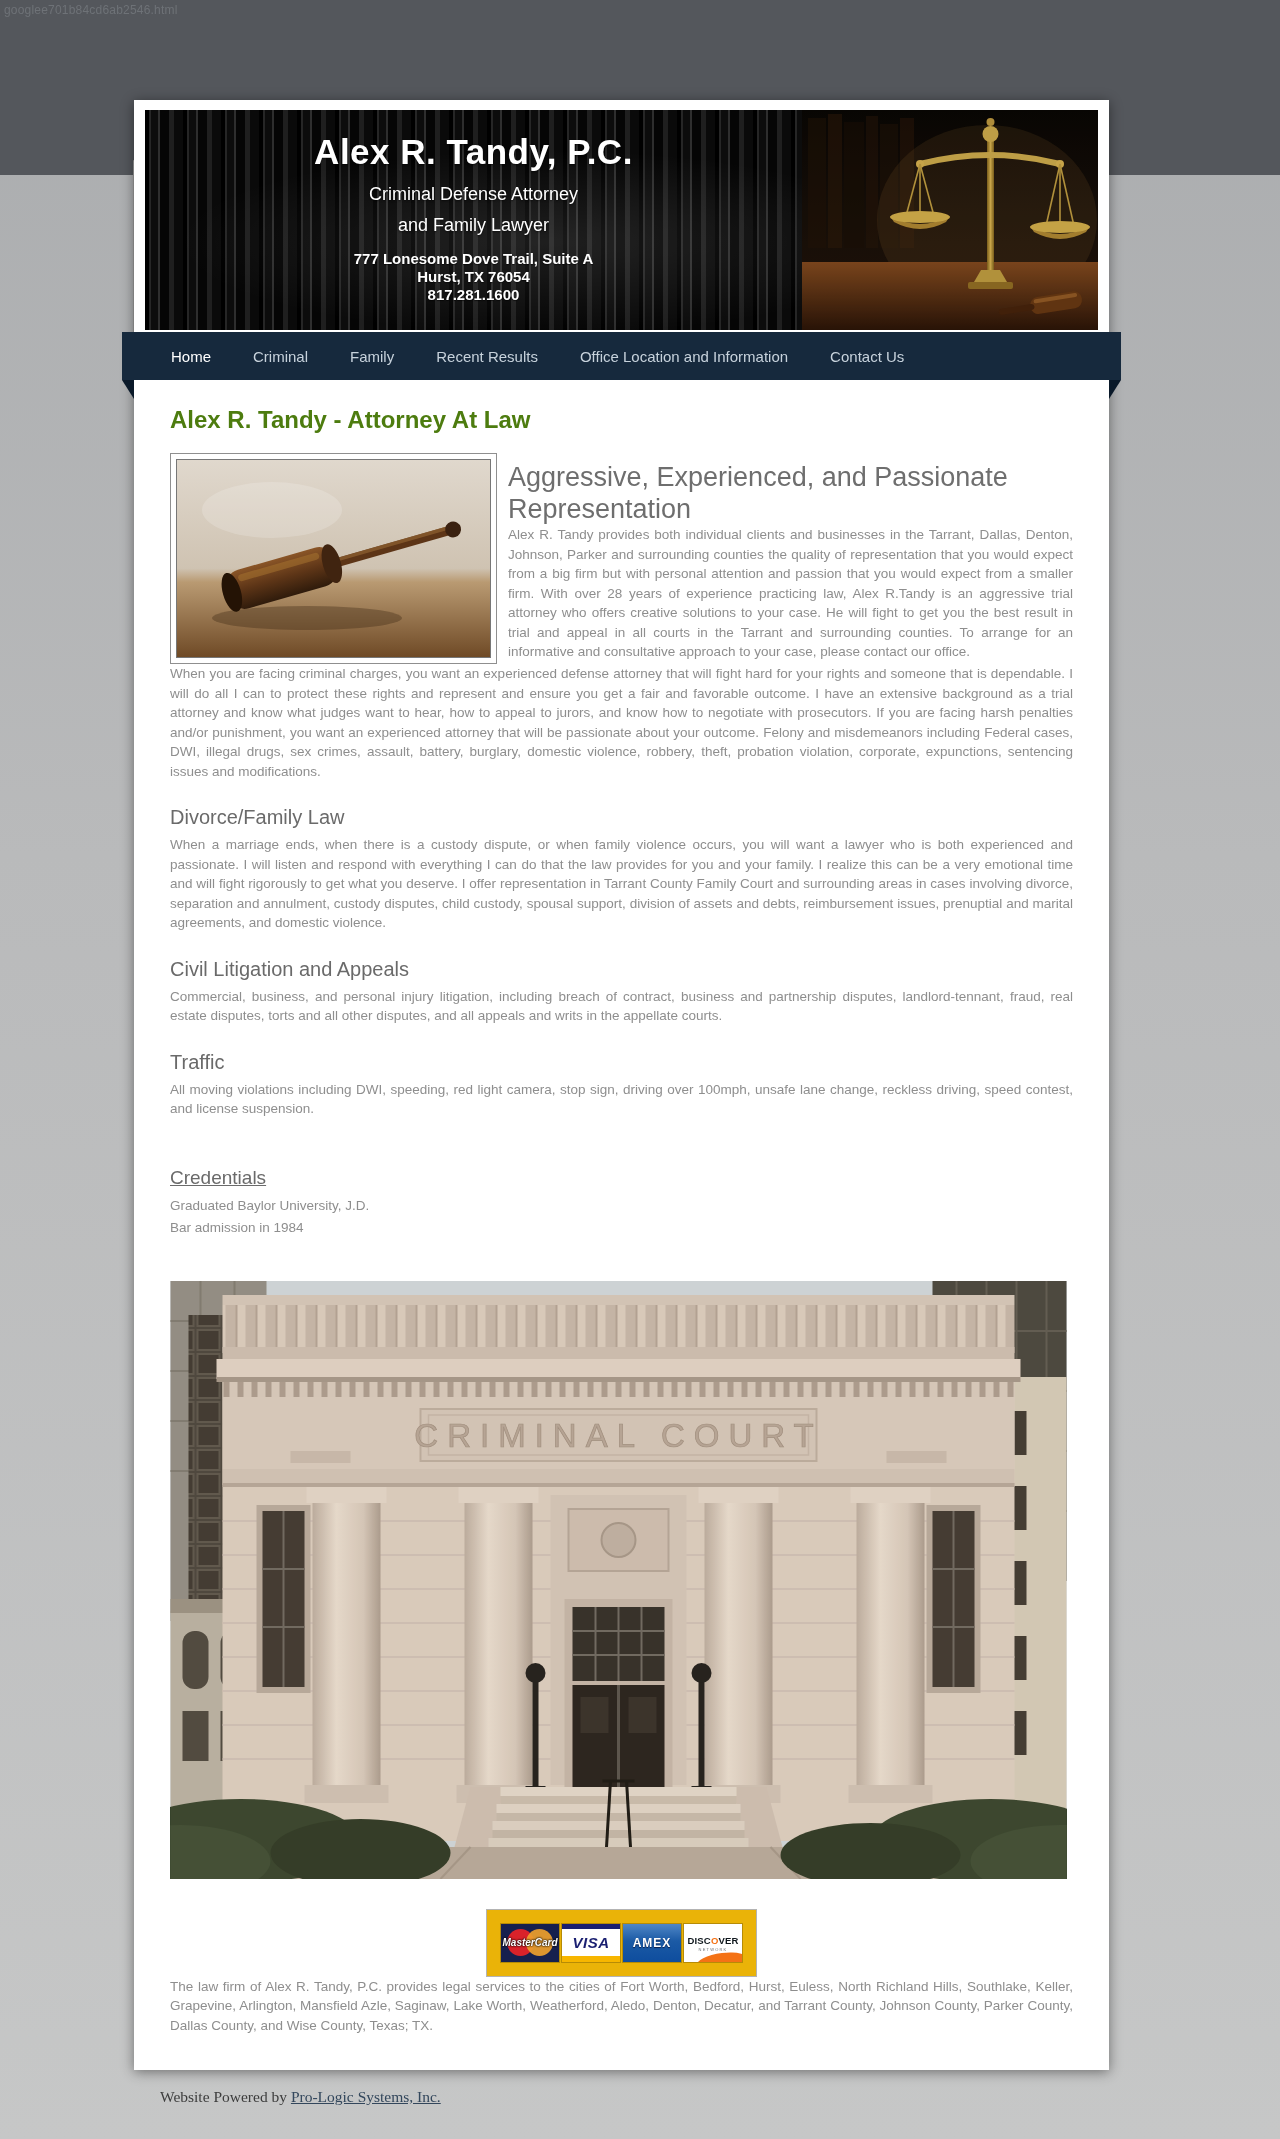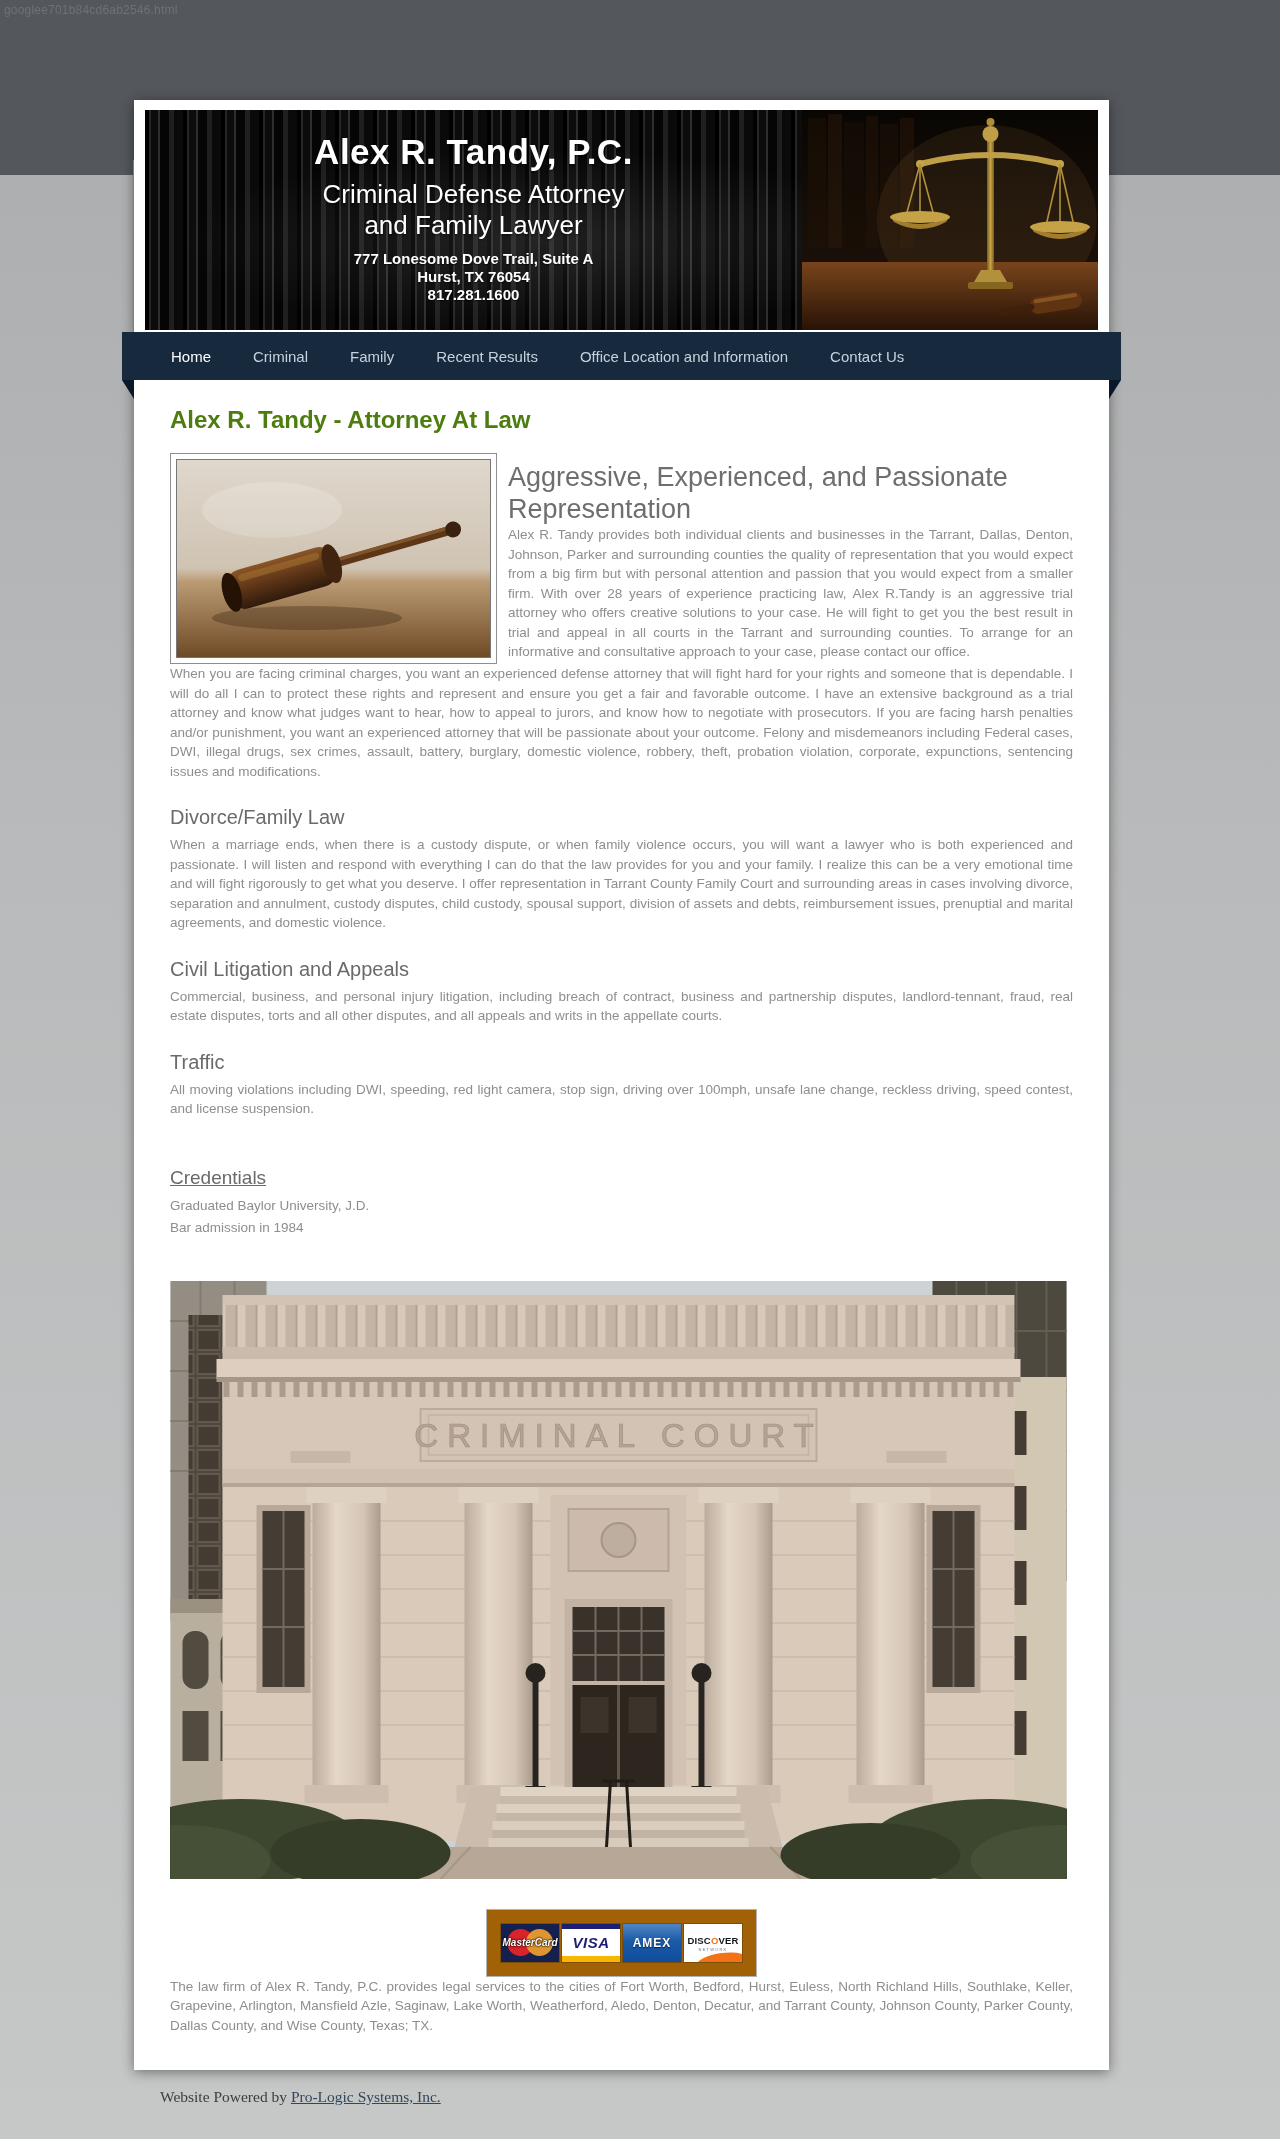--- a/index.html
+++ b/index.html
@@ -24,21 +24,21 @@
     background-image:
       radial-gradient(ellipse 55% 60% at 42% 60%, rgba(255,255,255,.10), rgba(255,255,255,0) 70%),
       repeating-linear-gradient(90deg,
         #000 0px,#000 4px,#262626 4px,#262626 6px,#0c0c0c 6px,#0c0c0c 13px,
         #2e2e2e 13px,#2e2e2e 15px,#050505 15px,#050505 24px,#1f1f1f 24px,#1f1f1f 29px,
         #0a0a0a 29px,#0a0a0a 38px);
   }
   .masthead-text{flex:1;display:flex;flex-direction:column;justify-content:center;align-items:center;
     color:#fff;z-index:1;padding-bottom:4px;}
   .site-title{font-size:35px;font-weight:bold;letter-spacing:.5px;text-shadow:0 1px 2px rgba(0,0,0,.6);}
-  .site-subtitle{font-size:26px;line-height:31px;margin-top:7px;text-align:center;text-shadow:0 1px 2px rgba(0,0,0,.6);}
+  .site-subtitle{font-size:18px;line-height:31px;margin-top:7px;text-align:center;text-shadow:0 1px 2px rgba(0,0,0,.6);}
   .site-address{font-size:15px;font-weight:bold;line-height:18px;margin-top:9px;text-align:center;text-shadow:0 1px 1px rgba(0,0,0,.6);}
   .masthead-art{width:296px;height:220px;flex:none;}
 
   
   .navbar{position:relative;margin:2px -12px 0;height:48px;background:#16293d;
     display:flex;align-items:center;padding-left:28px;z-index:2;}
   .nav-item{font-size:15px;color:#c7d2dc;text-decoration:none;padding:15px 21px;cursor:pointer;}
   .nav-item.active{color:#ffffff;}
   .fold{position:absolute;top:48px;width:0;height:0;}
   .fold-right{right:0;border-top:19px solid #0a1929;border-right:12px solid transparent;}
@@ -54,21 +54,21 @@
   .intro-heading{margin:8px 0 0;font-size:27px;font-weight:400;color:#6e6e6e;line-height:32px;}
   p.body{font-size:13.5px;color:#8e8e8e;line-height:19.5px;text-align:justify;margin:0;}
   .intro-body{margin-top:21px;}
   .section-heading{font-size:20px;font-weight:400;color:#6a6a6a;margin:25px 0 6px;}
   .section-heading.first{margin-top:46px;}
   .section-heading.underlined{text-decoration:underline;margin-top:48px;font-size:19px;}
   .cred-line{font-size:13.5px;color:#8e8e8e;line-height:22px;margin:0;}
 
   .courthouse-wrap{margin-top:42px;line-height:0;}
 
-  .cards-box{margin:30px auto 0;width:fit-content;border:1px solid #b3b3b3;background:#a16207;
+  .cards-box{margin:30px auto 0;width:fit-content;border:1px solid #b3b3b3;background:#eab308;
     padding:14px;display:flex;gap:3px;}
   .card{width:58px;height:38px;position:relative;overflow:hidden;outline:1px solid rgba(0,0,0,.22);}
   .card-mc{background:#16204e;}
   .mc-c{position:absolute;width:27px;height:27px;border-radius:50%;top:5px;}
   .mc-red{left:6px;background:#d9222a;}
   .mc-org{left:25px;background:#ee9f2d;opacity:.92;}
   .mc-label{position:absolute;width:100%;text-align:center;top:13px;font-style:italic;font-weight:bold;
     font-size:10px;color:#fff;text-shadow:0 0 2px #000,0 0 2px #000;z-index:2;}
   .card-visa{background:#fff;}
   .visa-top{position:absolute;top:0;left:0;width:100%;height:5px;background:#1a1f71;}

